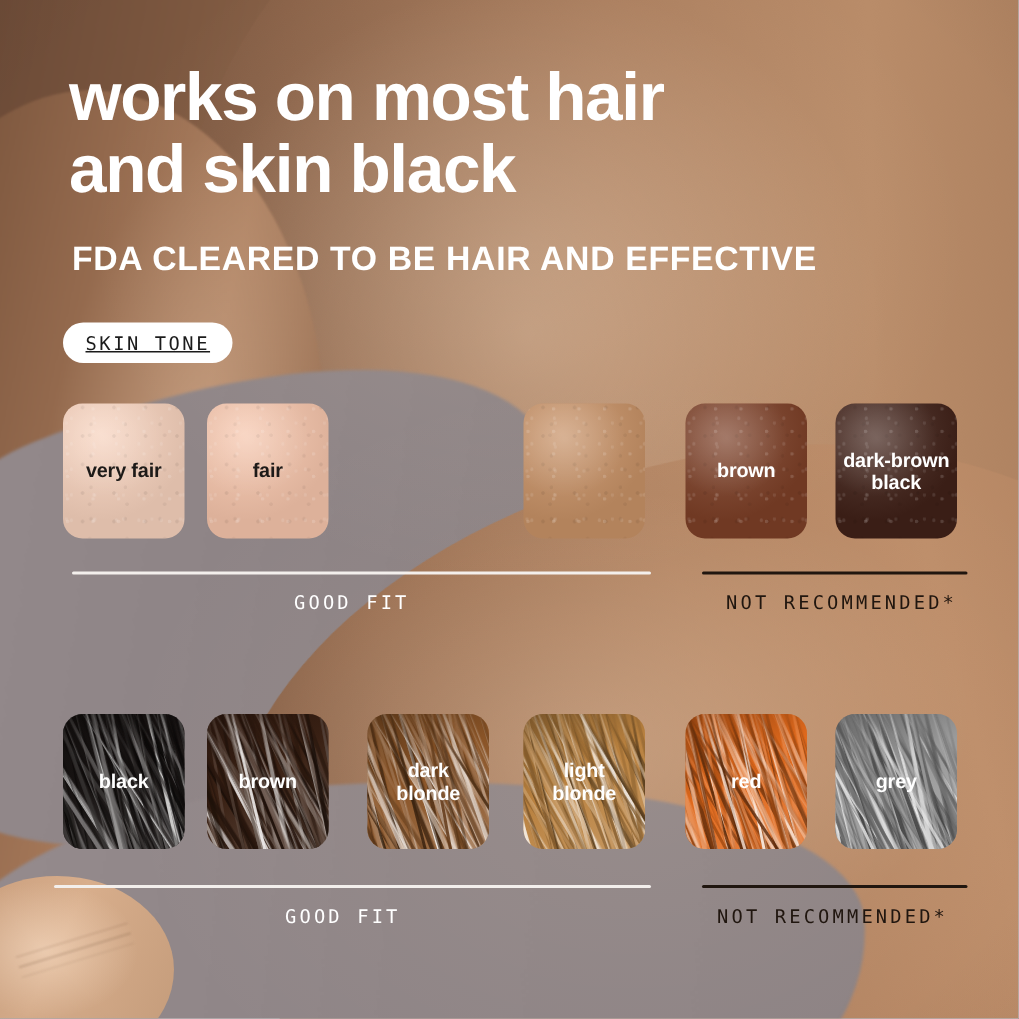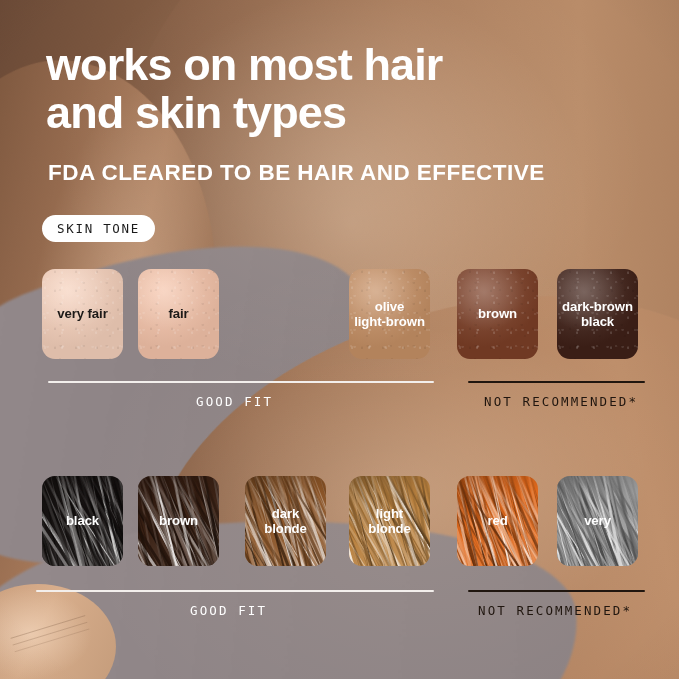--- a/index.html
+++ b/index.html
@@ -167,21 +167,21 @@
     justify-content:center;
     height:27px;
     padding:0 15px;
     background:#fff;
     border-radius:14px;
     color:#1b1b1b;
     font-family:"DejaVu Sans Mono","Liberation Mono",monospace;
     font-size:12.5px;
     letter-spacing:1.7px;
   }
-  .pill-skin { left:42px; top:215px; }
+  .pill-skin { left:42px; top:215px;text-decoration:underline; }
   .pill-hair { left:42px; top:427px; }
 
   
   .row{ position:absolute; left:0; top:0; width:679px; height:90px; }
   .row-skin { top:269px; }
   .row-hair { top:476px; }
 
   .swatch{
     position:absolute;
     top:0;
@@ -275,41 +275,40 @@
     <div class="void-bottom"></div>
     <div class="heel"></div>
     <div class="heel-crease"></div>
     <div class="bg-sheen"></div>
   </div>
 
   <div class="content">
 
     <h1 class="headline">
       <span>works on most hair</span>
-      <span class="l2">and skin types</span>
+      <span class="l2">and skin black</span>
     </h1>
 
     <div class="subhead">FDA CLEARED TO BE HAIR AND EFFECTIVE</div>
 
     <div class="pill pill-skin">SKIN TONE</div>
     <div class="row row-skin" id="row-skin">
         <div class="swatch dark-text" style="left: 42px; background: radial-gradient(80% 70% at 30% 22%, rgb(248, 216, 198), rgb(222, 189, 170) 92%);">
           <div class="grain"></div>
           <div class="sheen"></div>
           <div class="lbl">very fair</div>
         </div>
         <div class="swatch dark-text" style="left: 138px; background: radial-gradient(80% 70% at 30% 22%, rgb(247, 205, 183), rgb(221, 177, 154) 92%);">
           <div class="grain"></div>
           <div class="sheen"></div>
           <div class="lbl">fair</div>
         </div>
         <div class="swatch light-text" style="left: 349px; background: radial-gradient(80% 70% at 30% 22%, rgb(207, 160, 123), rgb(179, 131, 92) 92%);">
           <div class="grain"></div>
           <div class="sheen"></div>
-          <div class="lbl">olive<br>light-brown</div>
         </div>
         <div class="swatch light-text" style="left: 457px; background: radial-gradient(80% 70% at 30% 22%, rgb(142, 90, 69), rgb(112, 57, 35) 92%);">
           <div class="grain"></div>
           <div class="sheen"></div>
           <div class="lbl">brown</div>
         </div>
         <div class="swatch light-text" style="left: 557px; background: radial-gradient(80% 70% at 30% 22%, rgb(91, 64, 56), rgb(58, 30, 22) 92%);">
           <div class="grain"></div>
           <div class="sheen"></div>
           <div class="lbl">dark-brown<br>black</div>
@@ -1058,21 +1057,21 @@
             <span style="background: linear-gradient(transparent, rgb(224, 224, 224) 22%, rgb(224, 224, 224) 78%, transparent); left: 36.3576%; width: 2.20672px; opacity: 0.87; transform: rotate(-25.6093deg);"></span>
             <span style="background: linear-gradient(transparent, rgb(65, 65, 65) 22%, rgb(65, 65, 65) 78%, transparent); left: 13.883%; width: 1.63173px; opacity: 0.79; transform: rotate(-21.924deg);"></span>
             <span style="background: linear-gradient(transparent, rgb(97, 97, 97) 22%, rgb(97, 97, 97) 78%, transparent); left: 42.0623%; width: 3.0085px; opacity: 0.81; transform: rotate(-23.2273deg);"></span>
             <span style="background: linear-gradient(transparent, rgb(171, 171, 171) 22%, rgb(171, 171, 171) 78%, transparent); left: 78.4672%; width: 2.46428px; opacity: 0.54; transform: rotate(-27.6057deg);"></span>
             <span style="background: linear-gradient(transparent, rgb(81, 81, 81) 22%, rgb(81, 81, 81) 78%, transparent); left: 39.6605%; width: 1.21982px; opacity: 0.42; transform: rotate(-32.2855deg);"></span>
             <span style="background: linear-gradient(transparent, rgb(111, 111, 111) 22%, rgb(111, 111, 111) 78%, transparent); left: 63.2028%; width: 1.34555px; opacity: 0.77; transform: rotate(-33.9199deg);"></span>
             <span style="background: linear-gradient(transparent, rgb(192, 192, 192) 22%, rgb(192, 192, 192) 78%, transparent); left: 76.0087%; width: 1.25897px; opacity: 0.49; transform: rotate(-32.2649deg);"></span>
             <span style="background: linear-gradient(transparent, rgb(250, 250, 250) 22%, rgb(250, 250, 250) 78%, transparent); left: 26.368%; width: 1.49015px; opacity: 0.66; transform: rotate(-13.3866deg);"></span>
             <span style="background: linear-gradient(transparent, rgb(75, 75, 75) 22%, rgb(75, 75, 75) 78%, transparent); left: 39.4364%; width: 1.47646px; opacity: 0.93; transform: rotate(-18.6681deg);"></span>
           </div>
-          <div class="lbl">very</div>
+          <div class="lbl">grey</div>
         </div>
       </div>
 
     <div class="divider div-good d2-good"></div>
     <div class="divider div-not  d2-not"></div>
     <div class="caption cap-good c2-good">GOOD FIT</div>
     <div class="caption cap-not  c2-not">NOT RECOMMENDED*</div>
 
   </div>
 </div>

